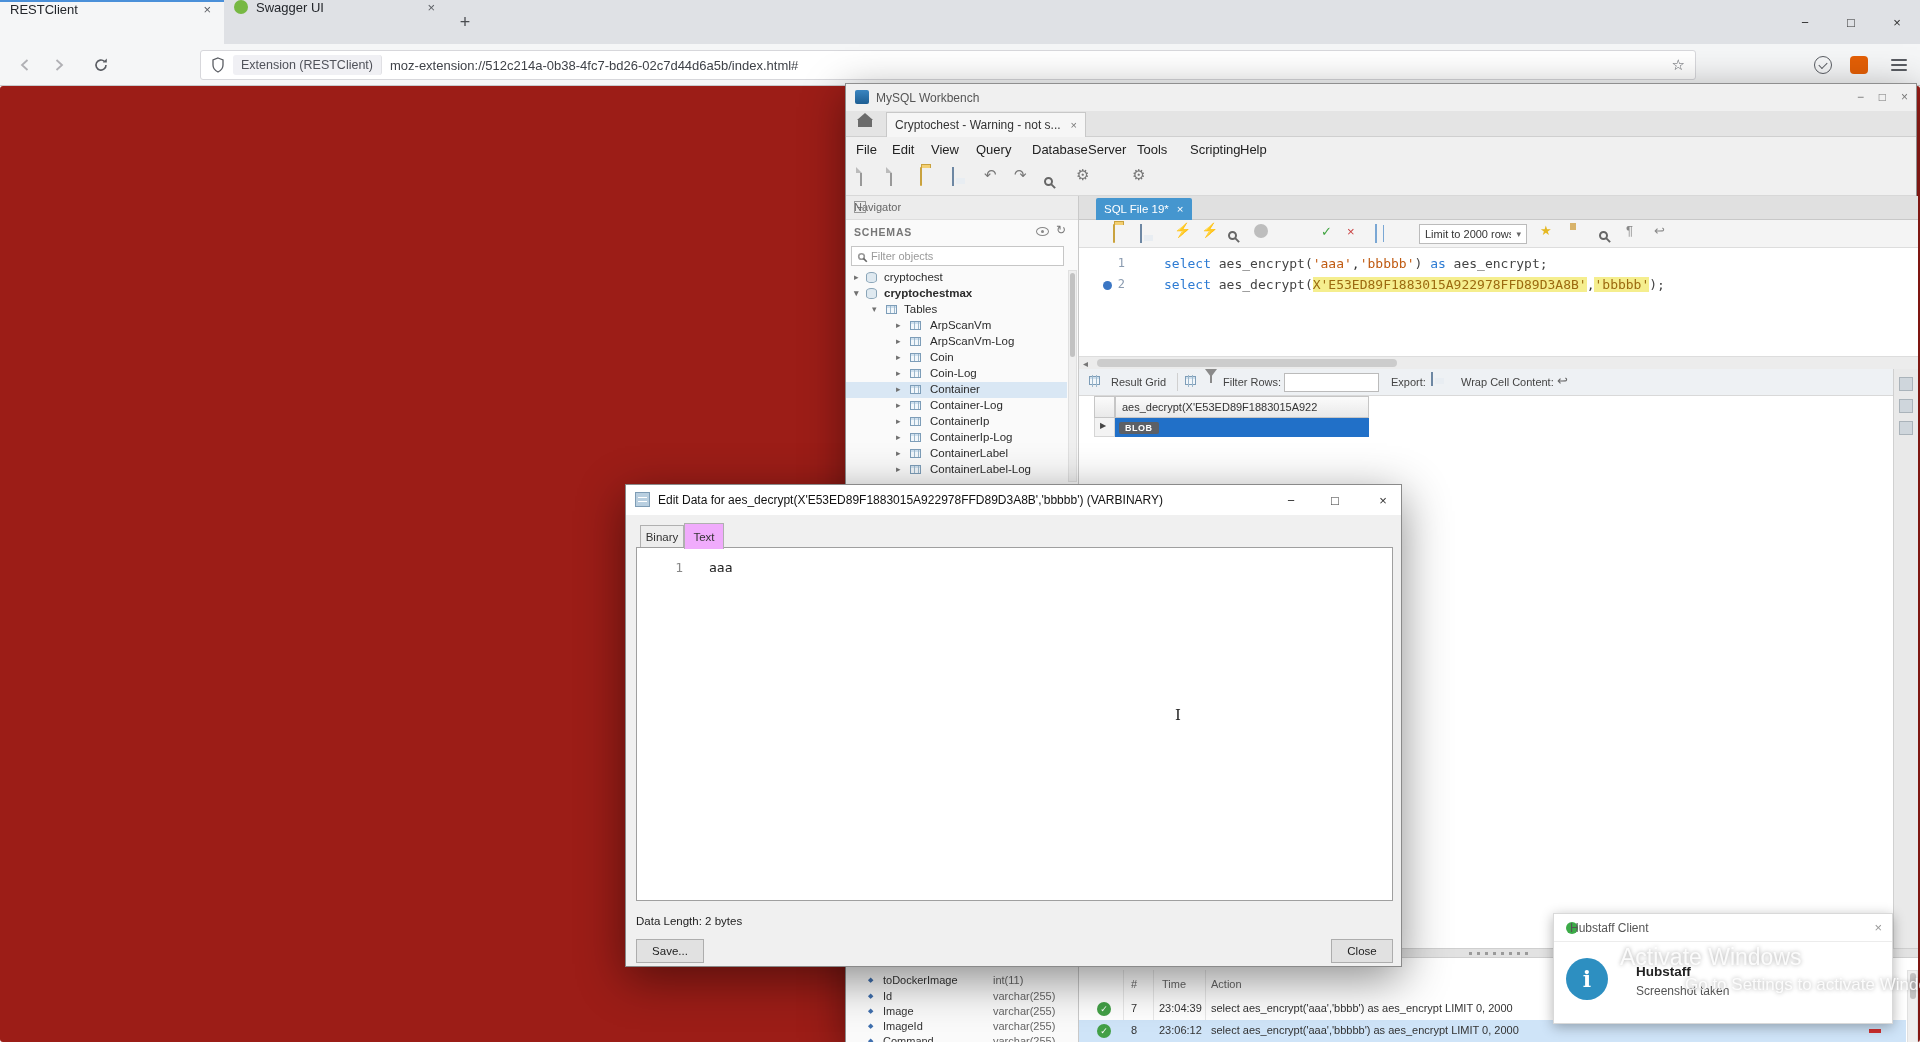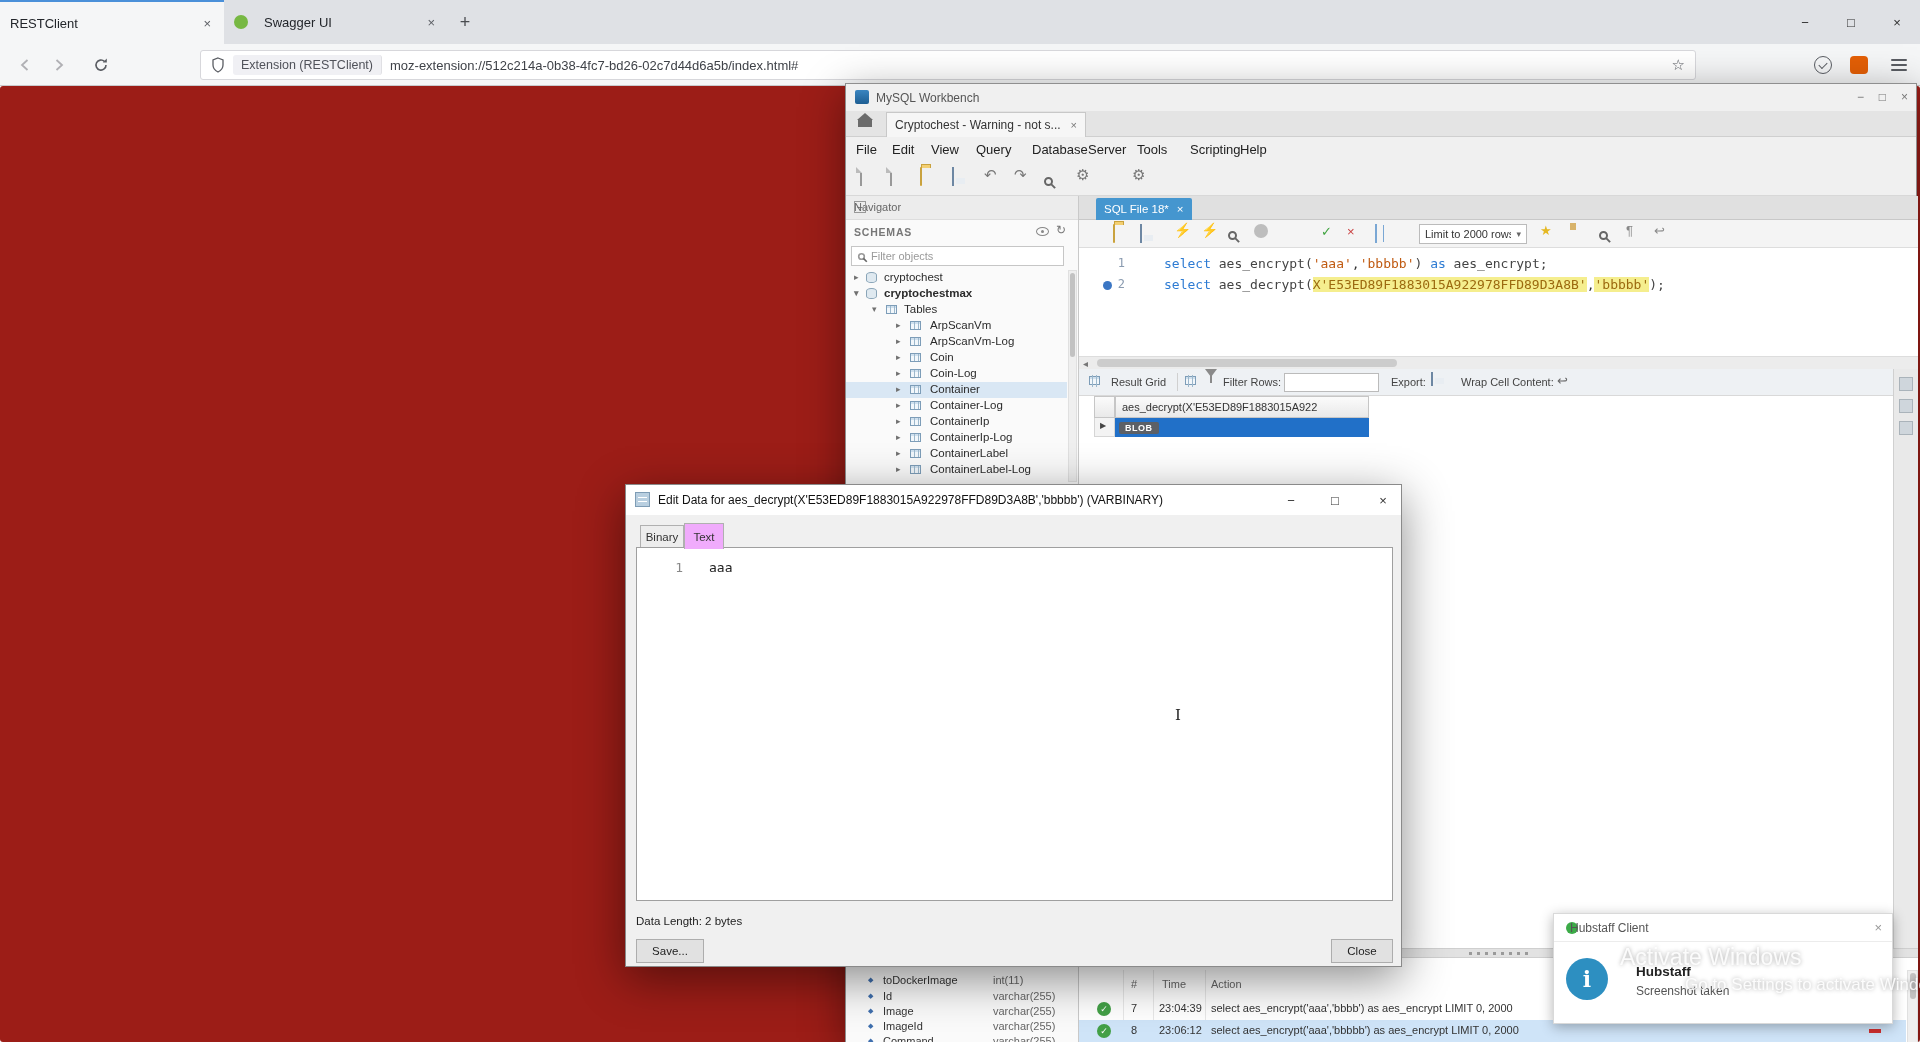--- a/index.html
+++ b/index.html
@@ -1,21 +1,21 @@
 <!DOCTYPE html>
 <html><head>
 <meta charset="utf-8">
 <style>
 *{margin:0;padding:0;box-sizing:border-box}
 body{background:#3c3c3c}
 .screen{position:relative;width:1920px;height:1042px;background:#fff;overflow:hidden;font-family:"Liberation Sans",sans-serif}
 
 
 .ff-tabbar{position:absolute;left:0;top:0;width:100%;height:44px;background:#dfe1e5;display:flex;z-index:1}
-.ff-tab{width:224px;display:flex;align-items:center;gap:16px;padding:0 10px;font-size:13px;color:#23262b}
+.ff-tab{width:224px;display:flex;align-items:flex-start;gap:8px;padding:0 10px;font-size:13px;color:#23262b}
 .ff-tab.active{background:#f5f6f7;border-top:2px solid #4a90d9}
 .tabicon{width:14px;height:14px;border-radius:3px;flex:none}
 .tabicon.rc{background:#9c1d17}
 .tabicon.sw{background:#77b843;border-radius:50%}
 .tabtitle{white-space:nowrap;overflow:hidden;flex:1}
 .tabclose{color:#5b5e64;font-size:13px;padding:0 3px}
 .ff-newtab{width:34px;display:flex;align-items:center;justify-content:center;font-size:18px;color:#4a4c50}
 .win-controls{margin-left:auto;display:flex}
 .win-controls span{width:46px;display:flex;align-items:center;justify-content:center;font-size:13px;color:#2e2e2e}
 .ff-navbar{position:absolute;left:0;top:44px;width:100%;height:42px;background:#f5f6f7;border-bottom:1px solid #c9cacd;z-index:1}
@@ -427,21 +427,21 @@
 
       <div class="inforow" style="left:37px;top:778px"><span class="dia">◆</span><span>toDockerImage</span><span class="typ">int(11)</span></div>
       <div class="inforow" style="left:37px;top:794px"><span class="dia">◆</span><span>Id</span><span class="typ">varchar(255)</span></div>
       <div class="inforow" style="left:37px;top:809px"><span class="dia">◆</span><span>Image</span><span class="typ">varchar(255)</span></div>
       <div class="inforow" style="left:37px;top:824px"><span class="dia">◆</span><span>ImageId</span><span class="typ">varchar(255)</span></div>
       <div class="inforow" style="left:37px;top:839px"><span class="dia">◆</span><span>Command</span><span class="typ">varchar(255)</span></div>
     </div>
 
     <div class="wb-sqltabs">
       <div class="wb-sqltab">
-        <span>SQL File 18*</span>
+        <span>SQL File 19*</span>
         <span>×</span>
       </div>
     </div>
     <div class="wb-edtoolbar">
       <span class="eticon" style="left:34px"><span class="folder" style="margin-top:3px;transform:scale(.85)"></span></span>
       <span class="eticon" style="left:61px"><span class="disk" style="transform:scale(.85)"></span></span>
       <span class="eticon" style="left:95px;top:2px;font-size:14px;color:#e8a80c">⚡</span>
       <span class="eticon" style="left:122px;top:2px;font-size:14px;color:#e8a80c">⚡</span>
       <span class="eticon" style="left:149px;top:6px"><span class="mag"></span></span>
       <span class="eticon" style="left:175px;top:4px;width:14px;height:14px;border-radius:50%;background:#bdbdbd"></span>

